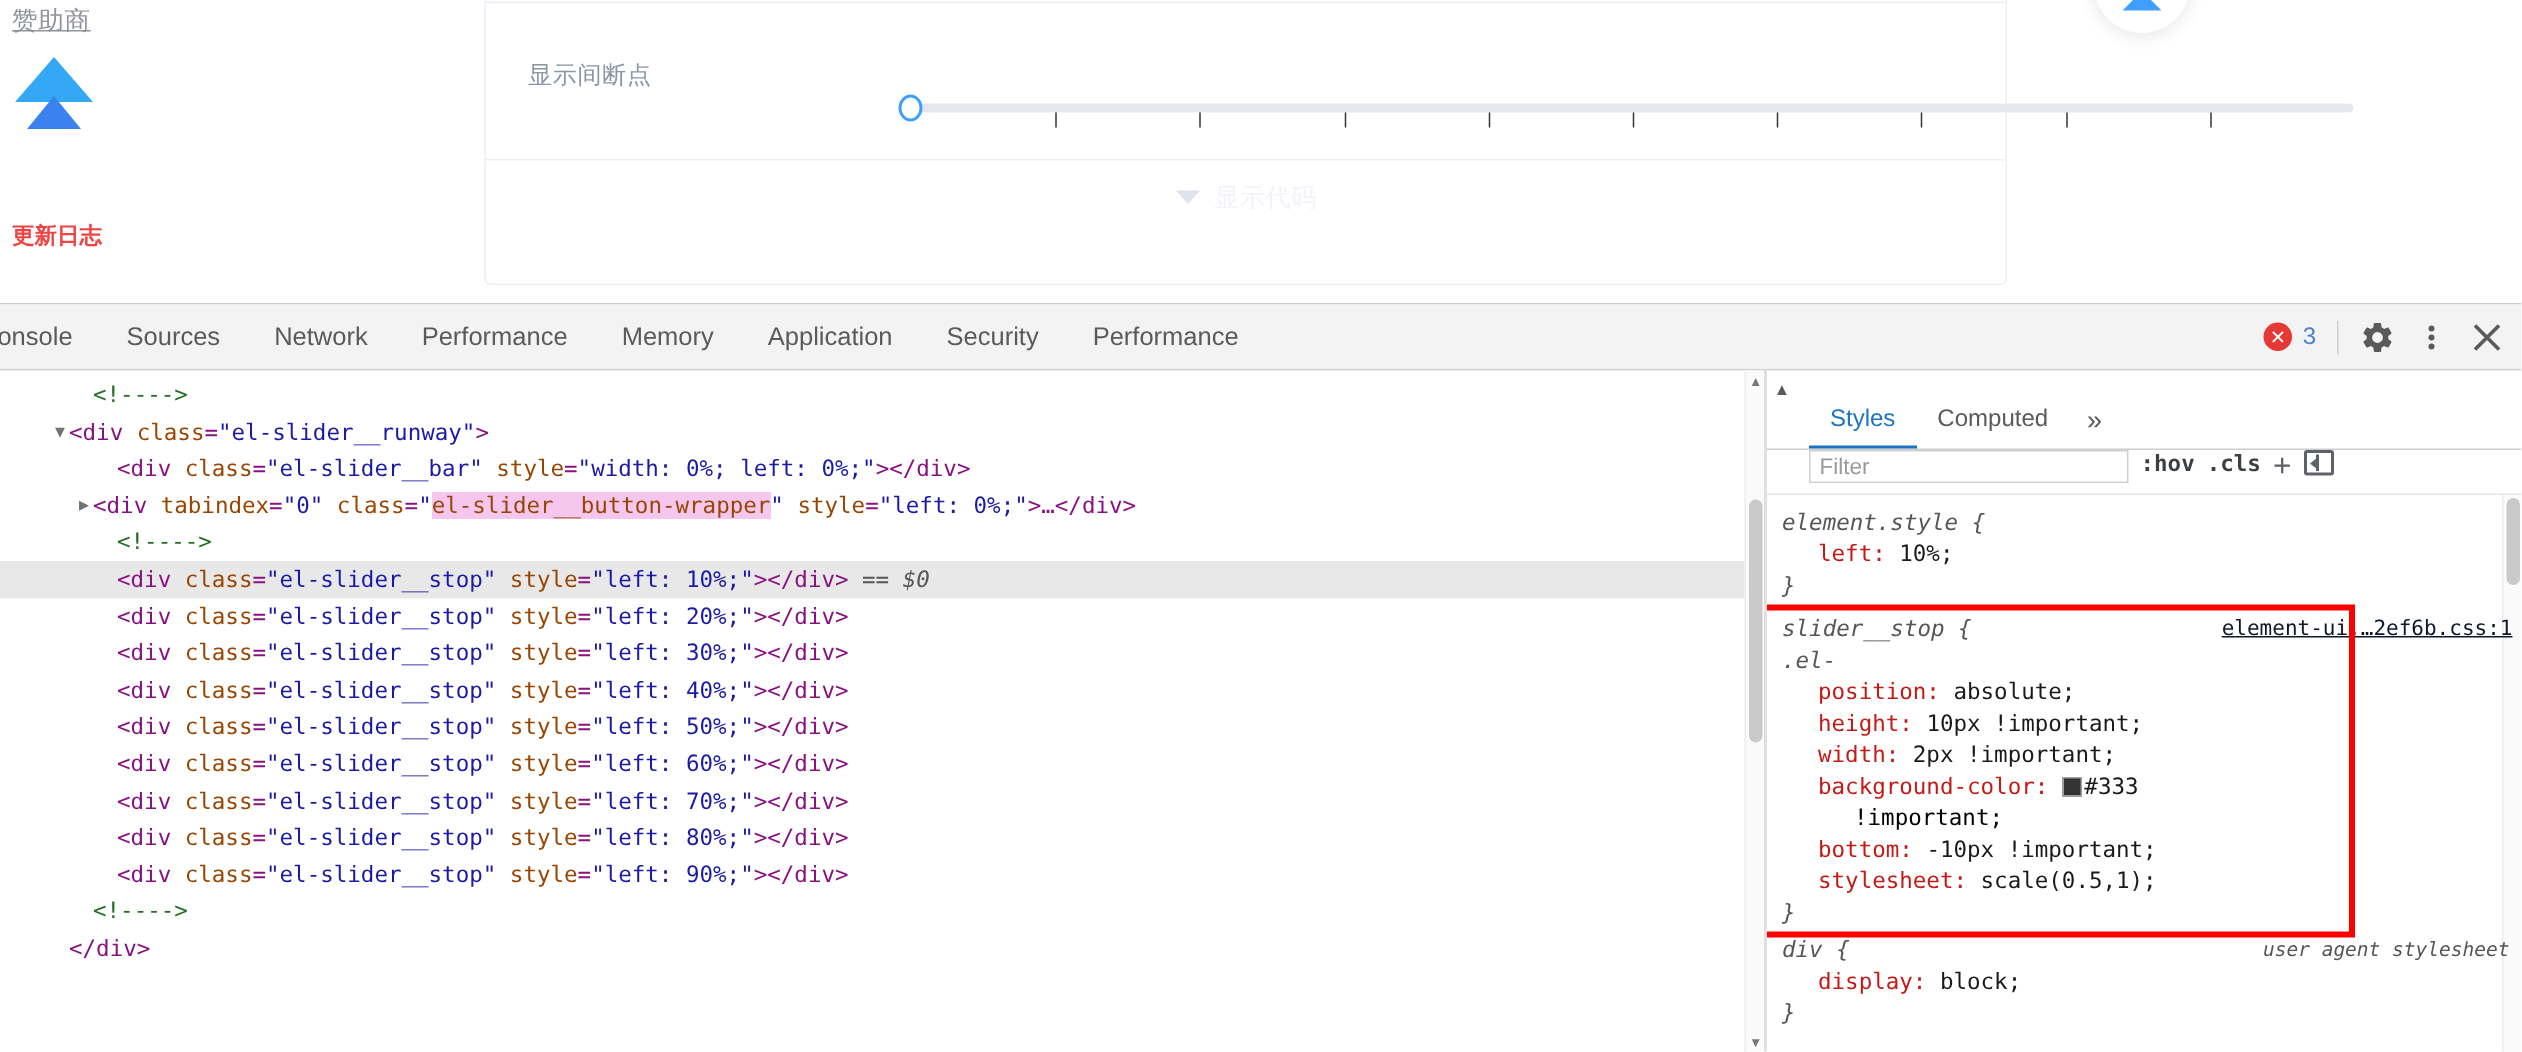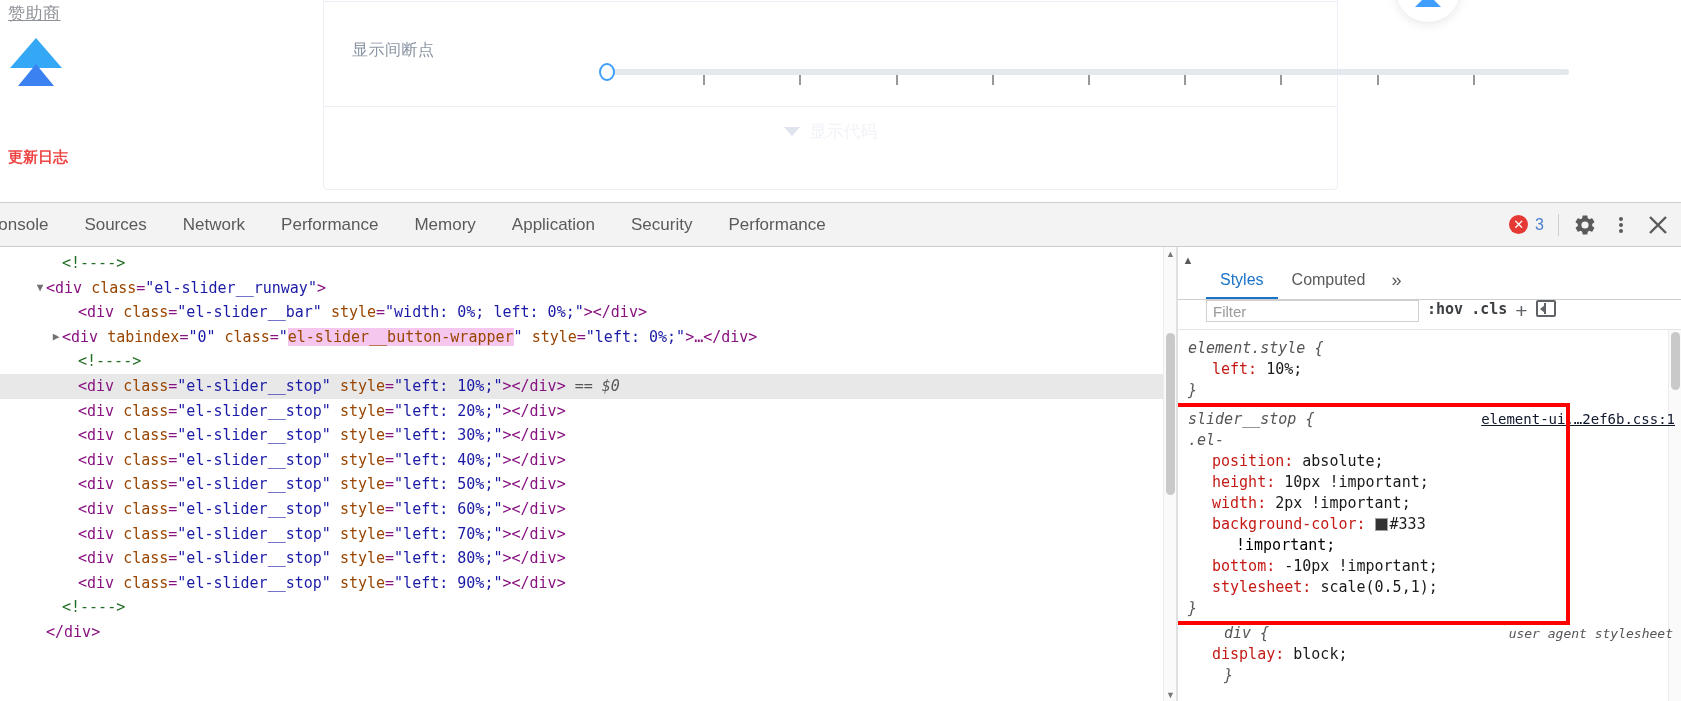--- a/index.html
+++ b/index.html
@@ -260,21 +260,21 @@
     color: #0f172a; text-decoration: underline; font-size: 14px; cursor: pointer;
   }
   .swatch {
     display: inline-block; width: 13px; height: 13px;
     border: 1px solid #a0a0a0; vertical-align: -2px; margin-right: 2px;
   }
   #red-box {
     position: absolute; left: -56px; top: 0; width: 448px; height: 215px;
     border: 4px solid #ff0000; pointer-events: none;
   }
-  .css-rule.ua .css-sel { font-style: italic; color: #565656; margin-left: 36px; }
+  .css-rule.ua .css-sel { font-style: italic; color: #565656; }
   .ua-note { position: absolute; right: 8px; top: 2px; font-style: italic; color: #565656; font-size: 13px; }
 
   #styles-scrollbar {
     position: absolute; right: 0; top: 0; width: 13px; bottom: 0;
     background: #fafafa; border-left: 1px solid #ececec;
   }
   #styles-scroll-thumb {
     position: absolute; left: 2px; top: 2px; width: 9px; height: 58px;
     background: #c9c9c9; border-radius: 5px;
   }

